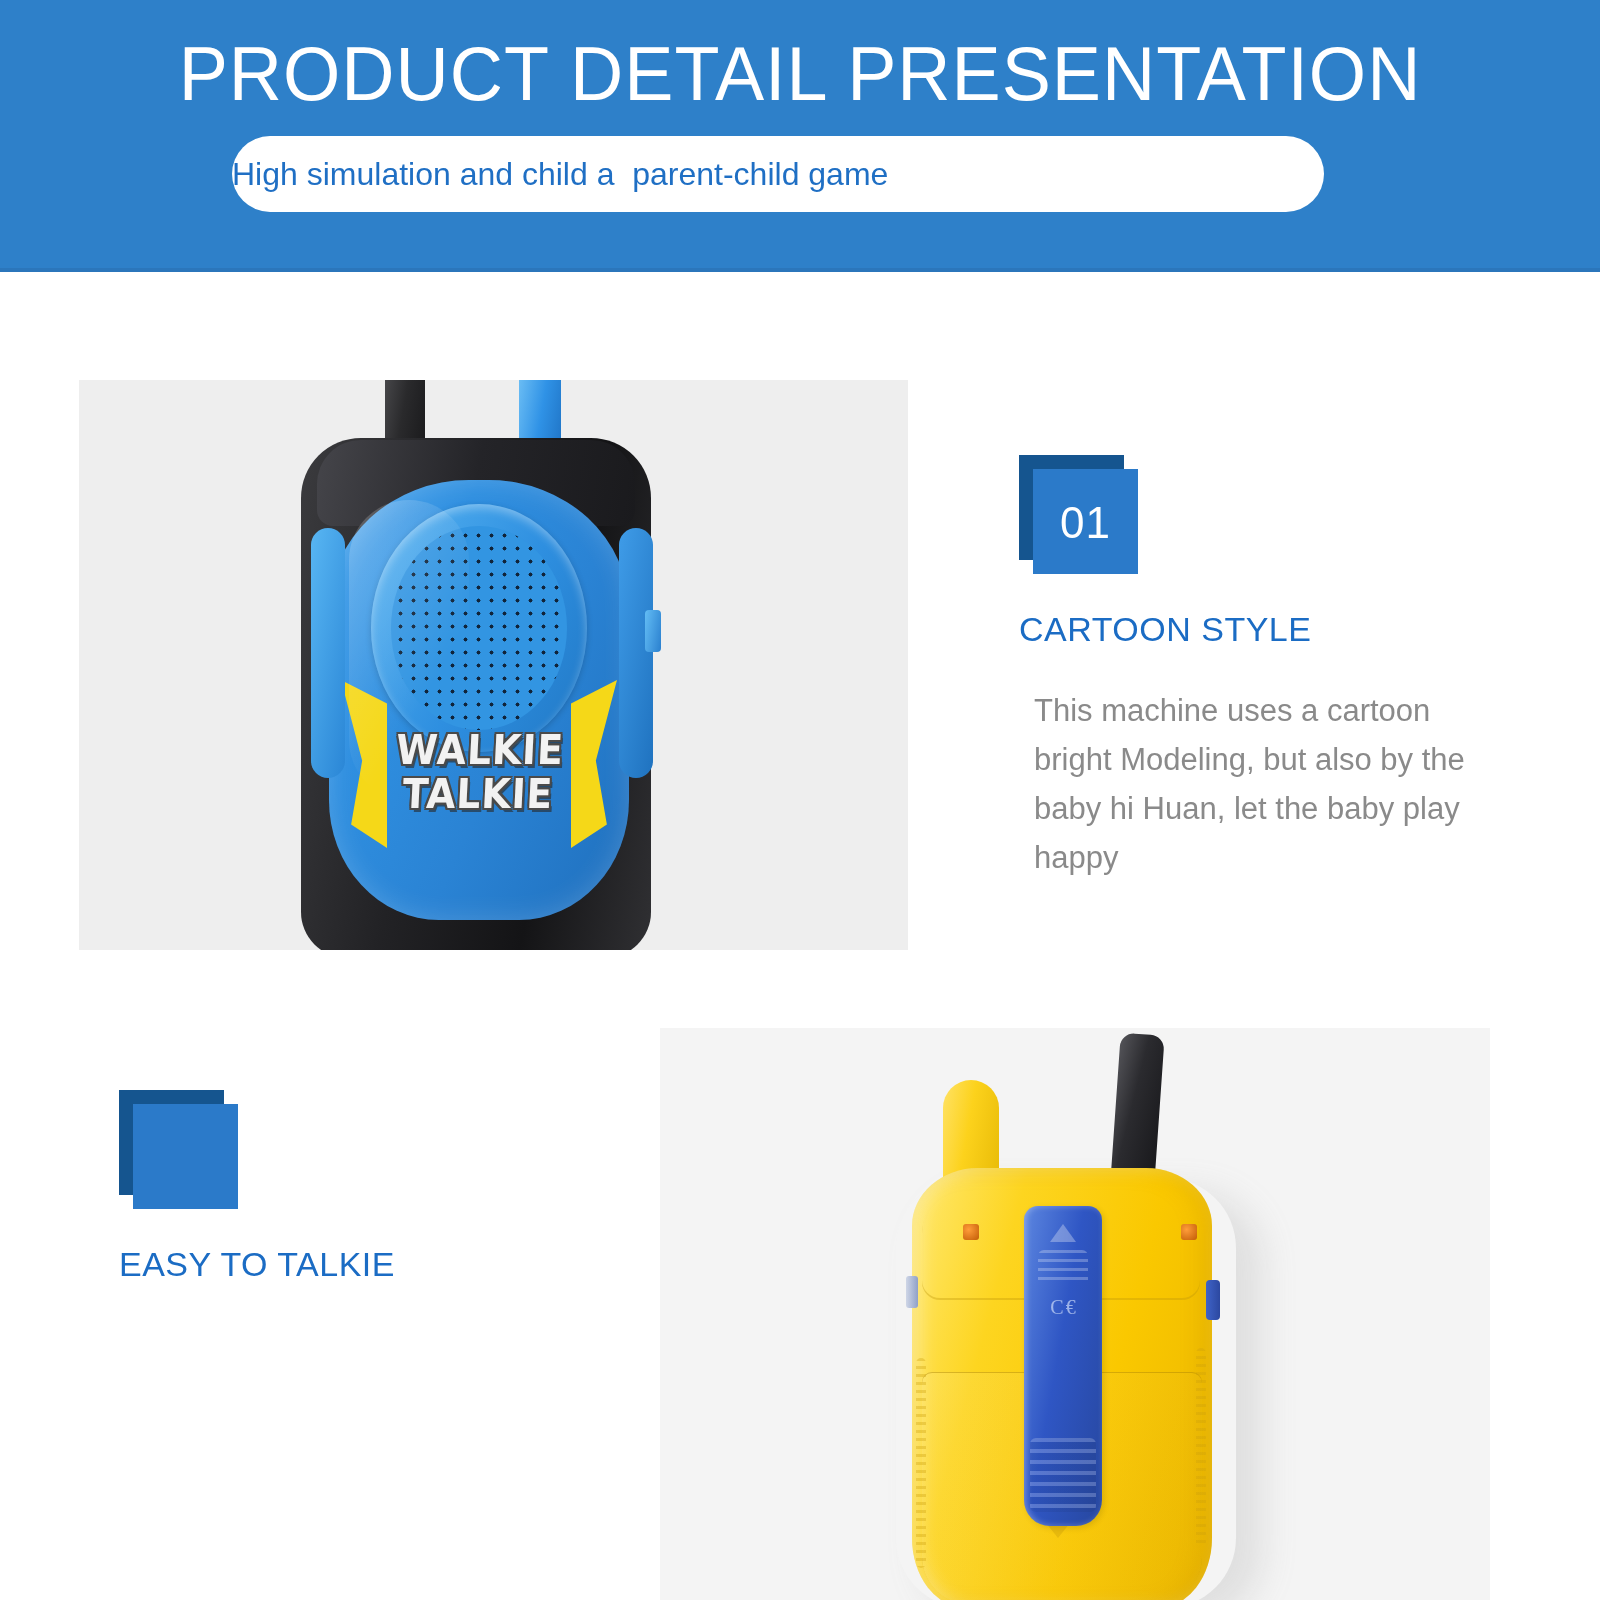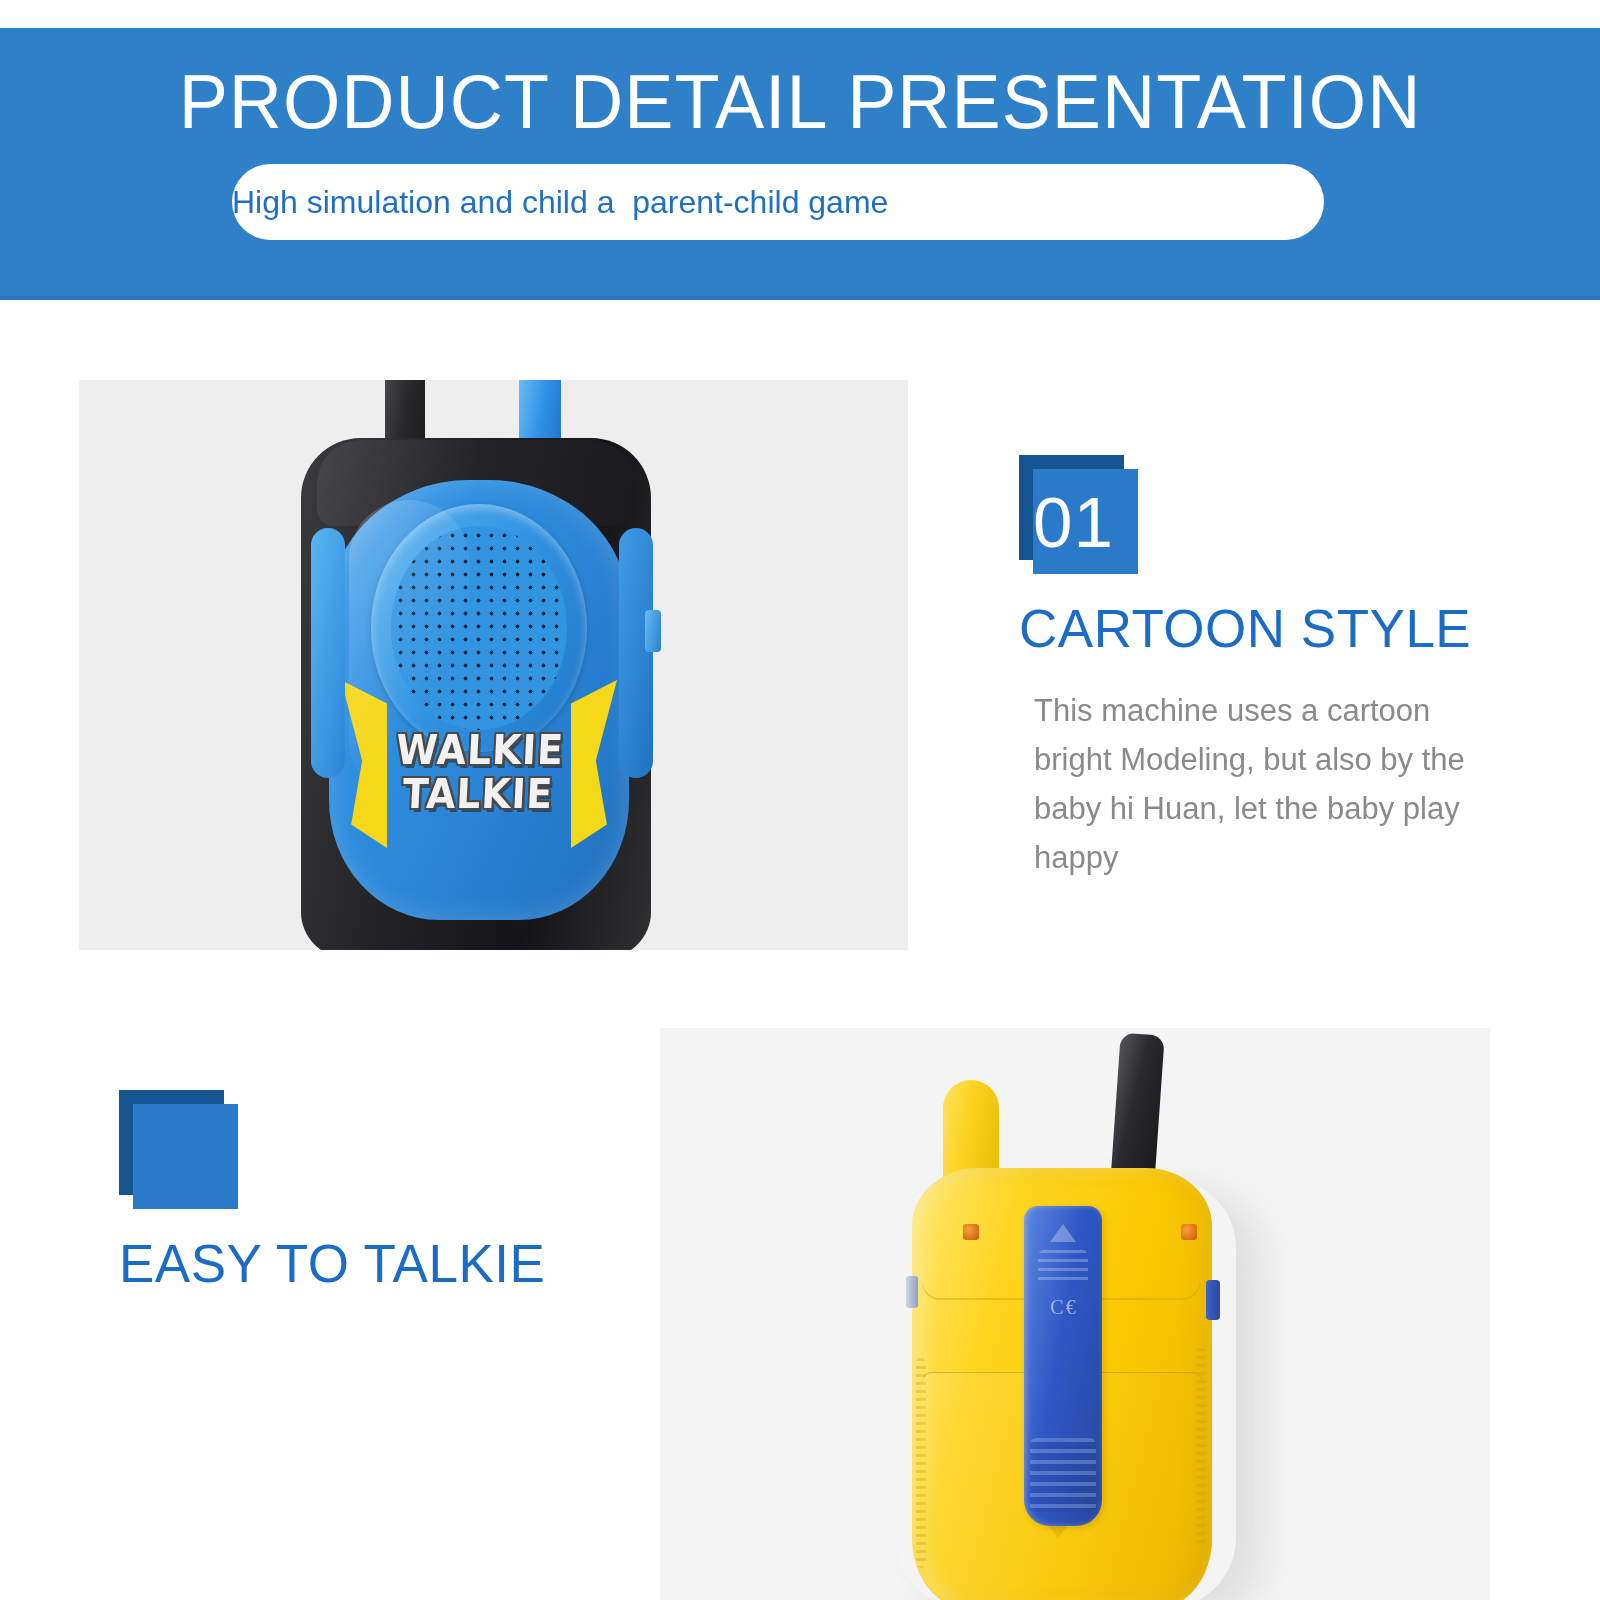--- a/index.html
+++ b/index.html
@@ -18,21 +18,20 @@
 
   
   .header {
     position: absolute;
     left: 0; top: 0;
     width: 1600px;
     height: 272px;
     background: #2e80c9;
     border-bottom: 4px solid #2b76bb;
     box-sizing: border-box;
-    margin-top: 28px;
   }
   .header-title {
     position: absolute;
     left: 0; top: 28px;
     width: 1600px;
     text-align: center;
     color: #ffffff;
     font-size: 76px;
     font-weight: normal;
     letter-spacing: 1px;
@@ -321,28 +320,29 @@
   }
   .badge-front {
     position: absolute; left: 14px; top: 14px;
     width: 105px; height: 105px;
     background: #2b7ac9;
   }
   .badge-num {
     position: absolute; left: 14px; top: 14px;
     width: 105px; height: 105px;
     line-height: 108px;
+    text-align: center;
     color: #ffffff;
-    font-size: 71px;
+    font-size: 44px;
     font-weight: normal;
     letter-spacing: 1px;
   }
   .feature-title {
     color: #1b6cc4;
-    font-size: 53px;
+    font-size: 34px;
     font-weight: normal;
     letter-spacing: 0.5px;
     line-height: 58px;
     margin: 0 0 28px 0;
     white-space: nowrap;
   }
   .feature-body {
     color: #8a8a8a;
     font-size: 31px;
     font-weight: normal;

